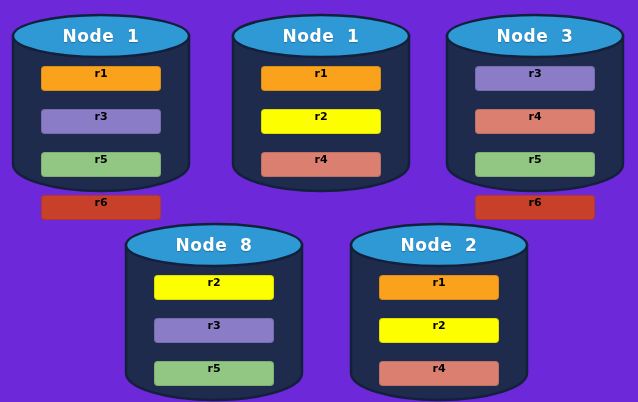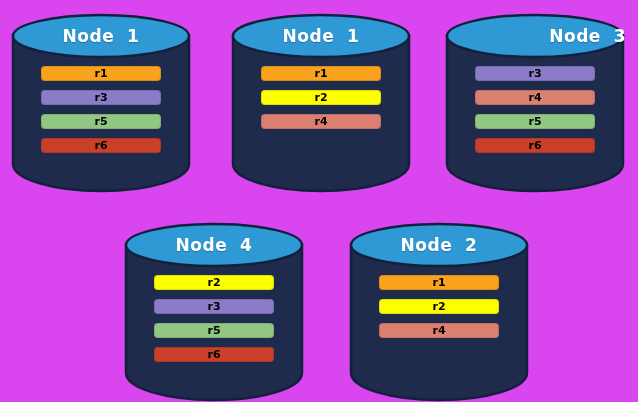--- a/index.html
+++ b/index.html
@@ -44,37 +44,37 @@
   }
   .bars {
     position: absolute;
     left: 0;
     top: 59px;
     width: 182px;
   }
   .bar {
     position: relative;
     width: 120px;
-    height: 15px;
-    margin: 0 auto 9px auto;
+    height: 25px;
+    margin: 0 auto 18px auto;
     border-radius: 4px;
     box-shadow: inset 0 0 0 1px rgba(0,0,0,0.12);
     text-align: center;
   }
   .bar span {
     display: block;
     line-height: 15px;
     font-size: 11px;
     font-weight: 700;
   }
 </style>
 </head>
 <body>
 
-<div class="canvas" style="background: #d946ef;">
+<div class="canvas" style="background: #6d28d9;">
 
     <div class="node" style="left: 10px; top: 7px;">
       <svg class="cyl" viewBox="0 0 182 186">
         <path class="cyl-body" d="M3,29 L3,157 A88,27 0 0 0 179,157 L179,29 Z" fill="#1E2B4C" stroke="#13203C" stroke-width="2.5"></path>
         <ellipse class="cyl-top" cx="91" cy="29" rx="88" ry="21" fill="#2E99D5" stroke="#13203C" stroke-width="2.5"></ellipse>
       </svg>
       <div class="node-label" style="color: rgb(255, 255, 255);">Node  1</div>
       <div class="bars">
         <div class="bar" style="background: rgb(250, 162, 27);">
           <span style="color: rgb(0, 0, 0);">r1</span>
@@ -108,21 +108,21 @@
           <span style="color: rgb(0, 0, 0);">r4</span>
         </div>
       </div>
     </div>
 
     <div class="node" style="left: 444px; top: 7px;">
       <svg class="cyl" viewBox="0 0 182 186">
         <path class="cyl-body" d="M3,29 L3,157 A88,27 0 0 0 179,157 L179,29 Z" fill="#1E2B4C" stroke="#13203C" stroke-width="2.5"></path>
         <ellipse class="cyl-top" cx="91" cy="29" rx="88" ry="21" fill="#2E99D5" stroke="#13203C" stroke-width="2.5"></ellipse>
       </svg>
-      <div class="node-label" style="color: rgb(255, 255, 255); text-align: right;">Node  3</div>
+      <div class="node-label" style="color: rgb(255, 255, 255);">Node  3</div>
       <div class="bars">
         <div class="bar" style="background: rgb(138, 124, 198);">
           <span style="color: rgb(0, 0, 0);">r3</span>
         </div>
         <div class="bar" style="background: rgb(219, 128, 112);">
           <span style="color: rgb(0, 0, 0);">r4</span>
         </div>
         <div class="bar" style="background: rgb(146, 199, 131);">
           <span style="color: rgb(0, 0, 0);">r5</span>
         </div>
@@ -130,21 +130,21 @@
           <span style="color: rgb(0, 0, 0);">r6</span>
         </div>
       </div>
     </div>
 
     <div class="node" style="left: 123px; top: 216px;">
       <svg class="cyl" viewBox="0 0 182 186">
         <path class="cyl-body" d="M3,29 L3,157 A88,27 0 0 0 179,157 L179,29 Z" fill="#1E2B4C" stroke="#13203C" stroke-width="2.5"></path>
         <ellipse class="cyl-top" cx="91" cy="29" rx="88" ry="21" fill="#2E99D5" stroke="#13203C" stroke-width="2.5"></ellipse>
       </svg>
-      <div class="node-label" style="color: rgb(255, 255, 255);">Node  4</div>
+      <div class="node-label" style="color: rgb(255, 255, 255);">Node  8</div>
       <div class="bars">
         <div class="bar" style="background: rgb(253, 255, 0);">
           <span style="color: rgb(0, 0, 0);">r2</span>
         </div>
         <div class="bar" style="background: rgb(138, 124, 198);">
           <span style="color: rgb(0, 0, 0);">r3</span>
         </div>
         <div class="bar" style="background: rgb(146, 199, 131);">
           <span style="color: rgb(0, 0, 0);">r5</span>
         </div>

